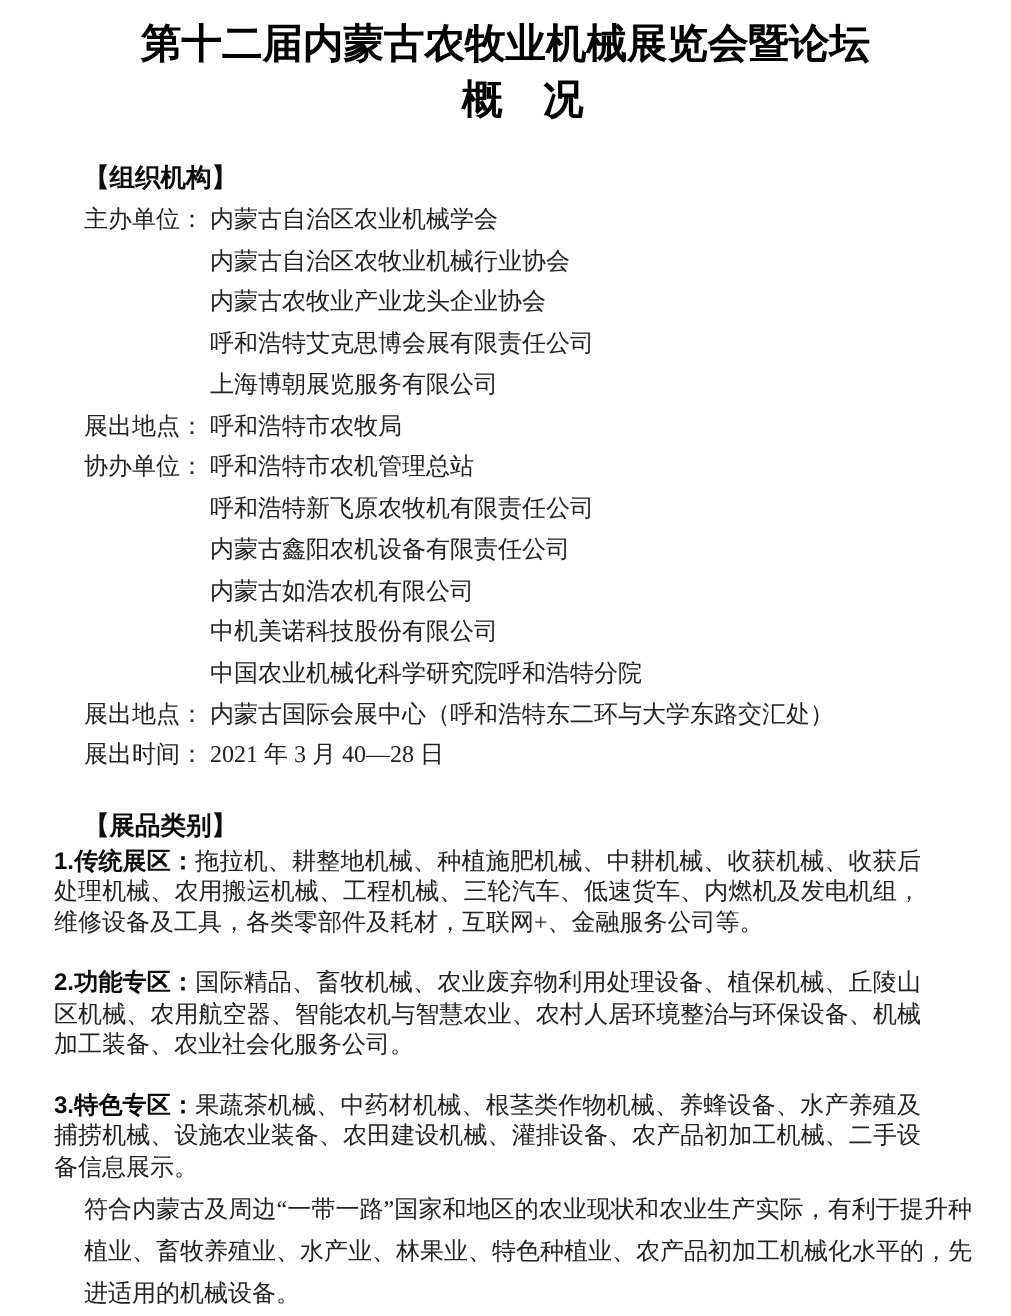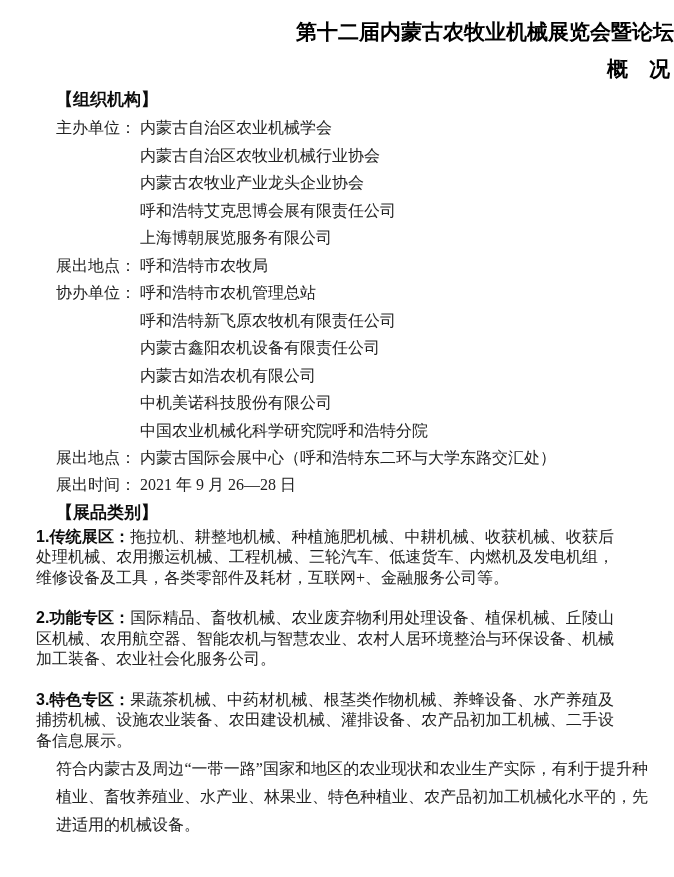--- a/index.html
+++ b/index.html
@@ -9,40 +9,40 @@
     background:#ffffff;
     color:#222222;
     font-family:"Liberation Serif","DejaVu Serif",serif;
     font-size:16px;
     overflow:hidden;
     box-sizing:border-box;
     padding-top:14px;
   }
   .doc-title{
     margin:0;
-    text-align:right;
-    font-size:21px;
+    text-align:center;
+    font-size:27px;
     line-height:36px;
     font-weight:bold;
     color:#000000;
-    font-family:Liberation Sans, sans-serif;
+    font-family:Liberation Mono, monospace;
   }
   .doc-subtitle{
     margin:2px 4px 0 0;
     line-height:34px;
     padding-left:27px;
   }
   .sec-heading{
     font-family:"Liberation Sans","DejaVu Sans",sans-serif;
     font-weight:bold;
     font-size:17px;
     line-height:24px;
     color:#0d0d0d;
     padding-left:56px;
-    margin-top:2px;
+    margin-top:21px;
     margin-bottom:2px;
   }
   .org-row{
     display:flex;
     padding-left:56px;
     line-height:27.5px;
   }
   .org-label{
     flex:0 0 84px;
     width:84px;
@@ -114,21 +114,21 @@
       <div class="org-item">中机美诺科技股份有限公司</div>
       <div class="org-item">中国农业机械化科学研究院呼和浩特分院</div>
     </div>
   </div>
 
 
   <div class="sched-row">
     <span class="sched-label">展出地点：</span><span>内蒙古国际会展中心（呼和浩特东二环与大学东路交汇处）</span>
   </div>
   <div class="sched-row">
-    <span class="sched-label">展出时间：</span><span>2021 年 9 月 26—28 日</span>
+    <span class="sched-label">展出时间：</span><span>2021 年 3 月 40—28 日</span>
   </div>
 
   <div class="sec-heading">【展品类别】</div>
 
   <p class="cat-para">
     <span class="cat-lead">1.传统展区：</span><span>拖拉机、耕整地机械、种植施肥机械、中耕机械、收获机械、收获后处理机械、农用搬运机械、工程机械、三轮汽车、低速货车、内燃机及发电机组，维修设备及工具，各类零部件及耗材，互联网+、金融服务公司等。</span>
   </p>
 
   <p class="cat-para">
     <span class="cat-lead">2.功能专区：</span><span>国际精品、畜牧机械、农业废弃物利用处理设备、植保机械、丘陵山区机械、农用航空器、智能农机与智慧农业、农村人居环境整治与环保设备、机械加工装备、农业社会化服务公司。</span>

